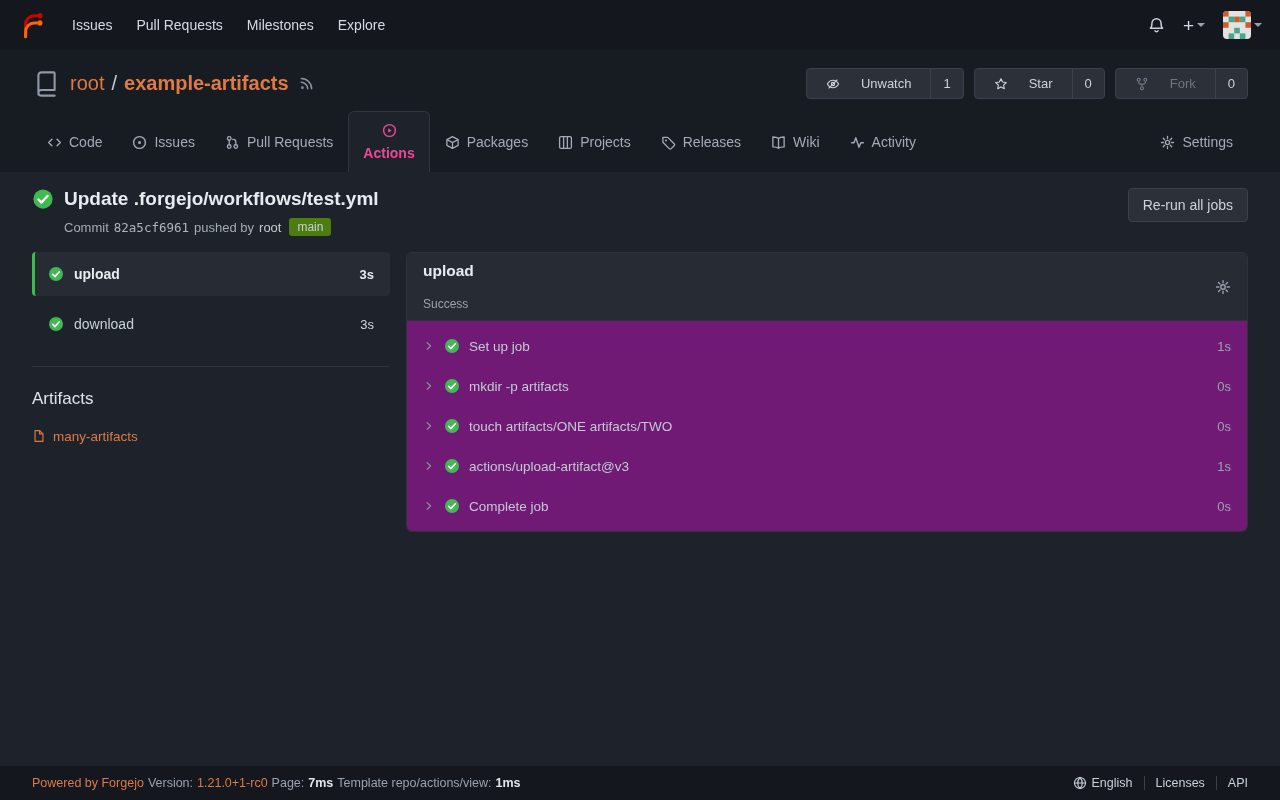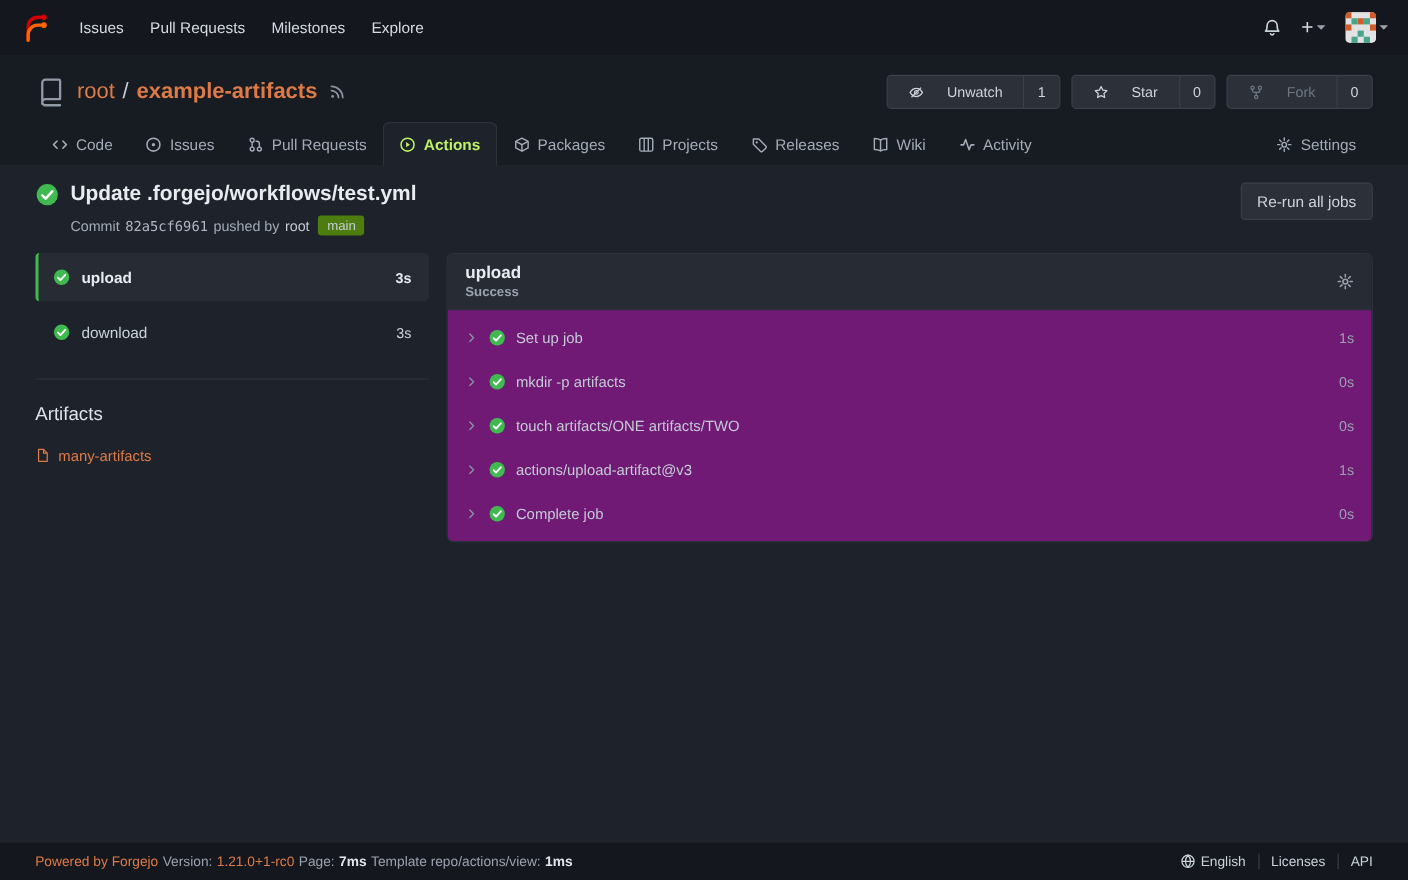--- a/index.html
+++ b/index.html
@@ -37,21 +37,21 @@
                background:#2b3039; font-size:13px; }
   .btn-main { display:flex; align-items:center; gap:21px; padding:7px 19px; color:#cdd3dc; }
   .btn-main.muted, .btn-main.muted .ic { color:#6e7681; }
   .btn-count { padding:7px 12px; border-left:1px solid #3a414c; color:#cdd3dc; }
 
   
   .tabs { display:flex; align-items:stretch; margin-top:12px; }
   .tab { display:flex; align-items:center; gap:7px; padding:11px 14px; color:#a3abb7;
          font-size:14px; border:1px solid transparent; border-bottom:none;
          border-radius:6px 6px 0 0; }
-  .tab.active { background:#1e232b; border-color:#30363f; color:#bef264; font-weight:600; }
+  .tab.active { background:#1e232b; border-color:#30363f; color:#ec4899; font-weight:600;flex-direction:column; }
   .tab-spacer { flex:1; }
 
   
   main { flex:1; padding:16px 32px 0; }
   .run-header { display:flex; align-items:flex-start; }
   .run-title-wrap { }
   .run-title-row { display:flex; align-items:center; gap:10px; }
   .run-title { font-size:19px; font-weight:700; color:#e8ebf0; }
   .commit-line { margin:8px 0 0 32px; font-size:13px; color:#a3abb7;
                  display:flex; align-items:center; gap:5px; }
@@ -74,21 +74,21 @@
   .job-row.selected .job-duration { font-weight:700; color:#e8ebf0; }
   .sidebar-divider { border:none; border-top:1px solid #2e343c; margin:20px 0 22px; }
   .artifacts-heading { font-size:17px; font-weight:500; color:#dfe3e9; margin:17px 0 20px; }
   .artifact-item { display:flex; align-items:flex-start; gap:7px; color:#dd7a45; font-size:13.5px; }
 
   
   .job-panel { flex:1; border:1px solid #2d333c; border-radius:6px; overflow:hidden; }
   .panel-header { background:#272b34; padding:9px 16px; display:flex; align-items:center;
                   border-bottom:1px solid #2e343c; }
   .panel-title { font-size:15.5px; font-weight:700; color:#e8ebf0; }
-  .panel-status { font-size:12px; color:#9aa2ae; margin-top:0;font-weight:bold; }
+  .panel-status { font-size:12px; color:#9aa2ae; margin-top:17px; }
   .panel-gear { margin-left:auto; color:#9aa2ae; cursor:pointer; }
   .panel-steps { background:#701a75; padding:5px 0; }
   .step-row { display:flex; align-items:center; gap:9px; padding:0 16px; height:40px;
               font-size:13.5px; color:#c3cad4; cursor:pointer; }
   .step-chevron { color:#8b929e; }
   .step-duration { margin-left:auto; color:#9aa2ae; font-size:13px; }
 
   
   footer { height:34px; background:#14171e; display:flex; align-items:center;
            padding:0 32px; font-size:12.5px; color:#9aa2ae; flex-shrink:0; }

